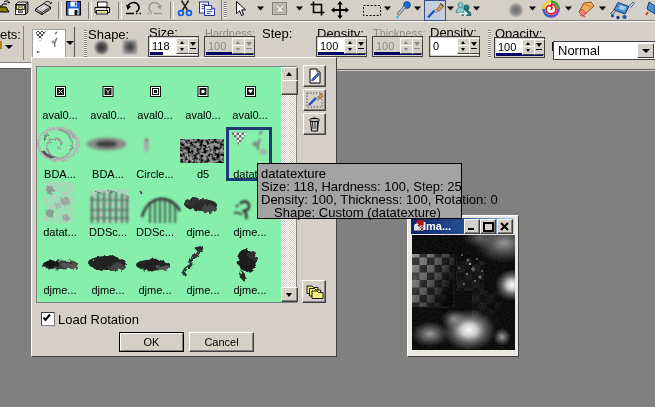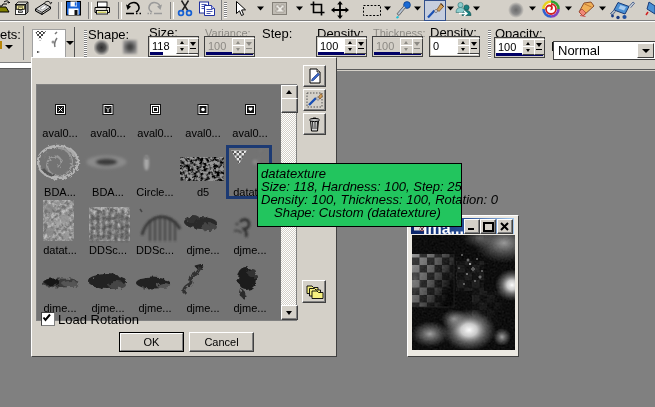--- a/index.html
+++ b/index.html
@@ -204,21 +204,21 @@
       </div>
     <div class="spin-d btnbev">
         <div class="tri-d"></div>
       </div>
     <div class="spin-s btnbev">
         <div class="sl-t"></div>
         <div class="sl-l"></div>
       </div>
   </div>
 
-  <div class="glbl" style="left:205px;top:28px;">Variance:</div>
+  <div class="glbl" style="left:205px;top:28px;">Hardness:</div>
   <div class="spinbox" style="left:204px;top:36px;width:49px;">
     <div class="sb-gray"></div>
       <div class="sb-val" style="color:#8c8a84;">100</div>
       <div class="sb-bar" style="right:1px;"></div>
     <div class="spin-u btnbev">
         <div class="gtri-u"></div>
       </div>
     <div class="spin-d btnbev">
         <div class="gtri-d"></div>
       </div>
@@ -302,21 +302,21 @@
   <div class="abs" style="left:553px;top:41px;width:101px;height:17px;background:#fff;border:1px solid #404040;">
     <div class="lbl" style="left:4px;top:3px;">Normal</div>
     <div class="btnbev" style="position:absolute;right:1px;top:1px;width:15px;height:13px;">
         <div style="position:absolute;left:4px;top:5px;width:0;height:0;border-left:4px solid transparent;border-right:4px solid transparent;border-top:4px solid #000;"></div>
       </div>
   </div>
 </div>
 
 <div id="dialog" class="abs" style="left:31px;top:57px;width:304px;height:298px;background:#d4d0c8;border-top:1px solid #fff;border-left:1px solid #fff;border-right:1px solid #404040;border-bottom:1px solid #404040;">
 
-  <div class="abs" style="left:4px;top:26px;width:259px;height:235px;background:#737373;border:1px solid #808080;">
+  <div class="abs" style="left:4px;top:8px;width:259px;height:235px;background:#86efac;border:1px solid #808080;">
     <div id="thumbs">
         <svg width="243" height="234" style="position:absolute;left:0;top:0;">
       <defs>
         <filter id="b1" x="-30%" y="-30%" width="160%" height="160%">
               <feGaussianBlur stdDeviation="1"></feGaussianBlur>
             </filter>
         <filter id="b2" x="-40%" y="-40%" width="180%" height="180%">
               <feGaussianBlur stdDeviation="1.8"></feGaussianBlur>
             </filter>
         <filter id="noiseD" x="0" y="0" width="100%" height="100%">
@@ -549,21 +549,21 @@
   <div class="abs" style="left:3px;top:2px;width:103px;height:16px;background:linear-gradient(90deg,#0a246a,#2a5298 55%,#a6caf0);">
     <div class="abs" style="left:2px;top:1px;width:13px;height:13px;">
       <svg width="13" height="13" style="position:absolute;left:0;top:0;">
         <path d="M1,6 L5.5,3.5 L8,7 L7.5,11.5 L1,11.5 Z" fill="#ddd"></path>
         <ellipse cx="7.5" cy="4.2" rx="4.2" ry="3.4" fill="#b61410"></ellipse>
         <path d="M4.5,3.8 l1,1.5 l-1.7,0.3 l1.5,1 l-1.8,0.5" fill="#8c0e0c"></path>
         <path d="M3.2,5.2 l0.7,-1.8 l0.7,1.8 l1.8,0.3 l-1.8,0.8 l-0.7,1.6 l-0.7,-1.6 l-1.7,-0.8 z" fill="#fff"></path>
         <text x="6.5" y="11.5" font-family="Liberation Sans" font-size="9" font-weight="bold" fill="#fff" stroke="#701010" stroke-width="0.4">8</text>
       </svg>
     </div>
-    <div class="abs" style="left:12px;top:2px;color:#fff;font-weight:bold;font-size:16px;">Ima...</div>
+    <div class="abs" style="left:12px;top:2px;color:#fff;font-weight:bold;font-size:11px;">Ima...</div>
     <div class="btnbev abs" style="left:53px;top:1px;width:14px;height:13px;box-shadow:inset -1px -1px 0 #808080;">
         <div style="position:absolute;left:3px;top:8px;width:6px;height:2px;background:#000;"></div>
       </div>
     <div class="btnbev abs" style="left:69px;top:1px;width:14px;height:13px;box-shadow:inset -1px -1px 0 #808080;">
         <div style="position:absolute;left:2px;top:2px;width:7px;height:6px;border:2px solid #000;"></div>
       </div>
     <div class="btnbev abs" style="left:86px;top:1px;width:14px;height:13px;box-shadow:inset -1px -1px 0 #808080;">
         <svg width="10" height="9" style="position:absolute;left:2px;top:2px;">
           <path d="M1,1 L8,8 M8,1 L1,8" stroke="#000" stroke-width="2"></path>
         </svg>
@@ -630,18 +630,18 @@
       <g fill="none" stroke="#c8c8c8" stroke-width="0.6">
           <circle cx="61" cy="34" r="1.3"></circle>
           <circle cx="68" cy="42" r="1.1"></circle>
           <circle cx="56" cy="25" r="1"></circle>
         </g>
       <path d="M42,19 V72 M0,72 H42" stroke="#2a2a2a" stroke-width="0.7" fill="none"></path>
     </svg>
   </div>
 </div>
 
-<div id="tooltip" class="abs" style="left:257px;top:163px;width:205px;height:64px;background:#22c55e;border:1px solid #000;box-sizing:border-box;font-style:italic;">
+<div id="tooltip" class="abs" style="left:257px;top:163px;width:205px;height:56px;background:#a3a3a3;border:1px solid #000;box-sizing:border-box;">
   <div class="lbl" style="left:3px;top:4px;">datatexture</div>
   <div class="lbl" style="left:3px;top:17px;">Size: 118, Hardness: 100, Step: 25</div>
   <div class="lbl" style="left:3px;top:30px;">Density: 100, Thickness: 100, Rotation: 0</div>
   <div class="lbl" style="left:16px;top:43px;">Shape: Custom (datatexture)</div>
 </div>
 
 </body></html>

